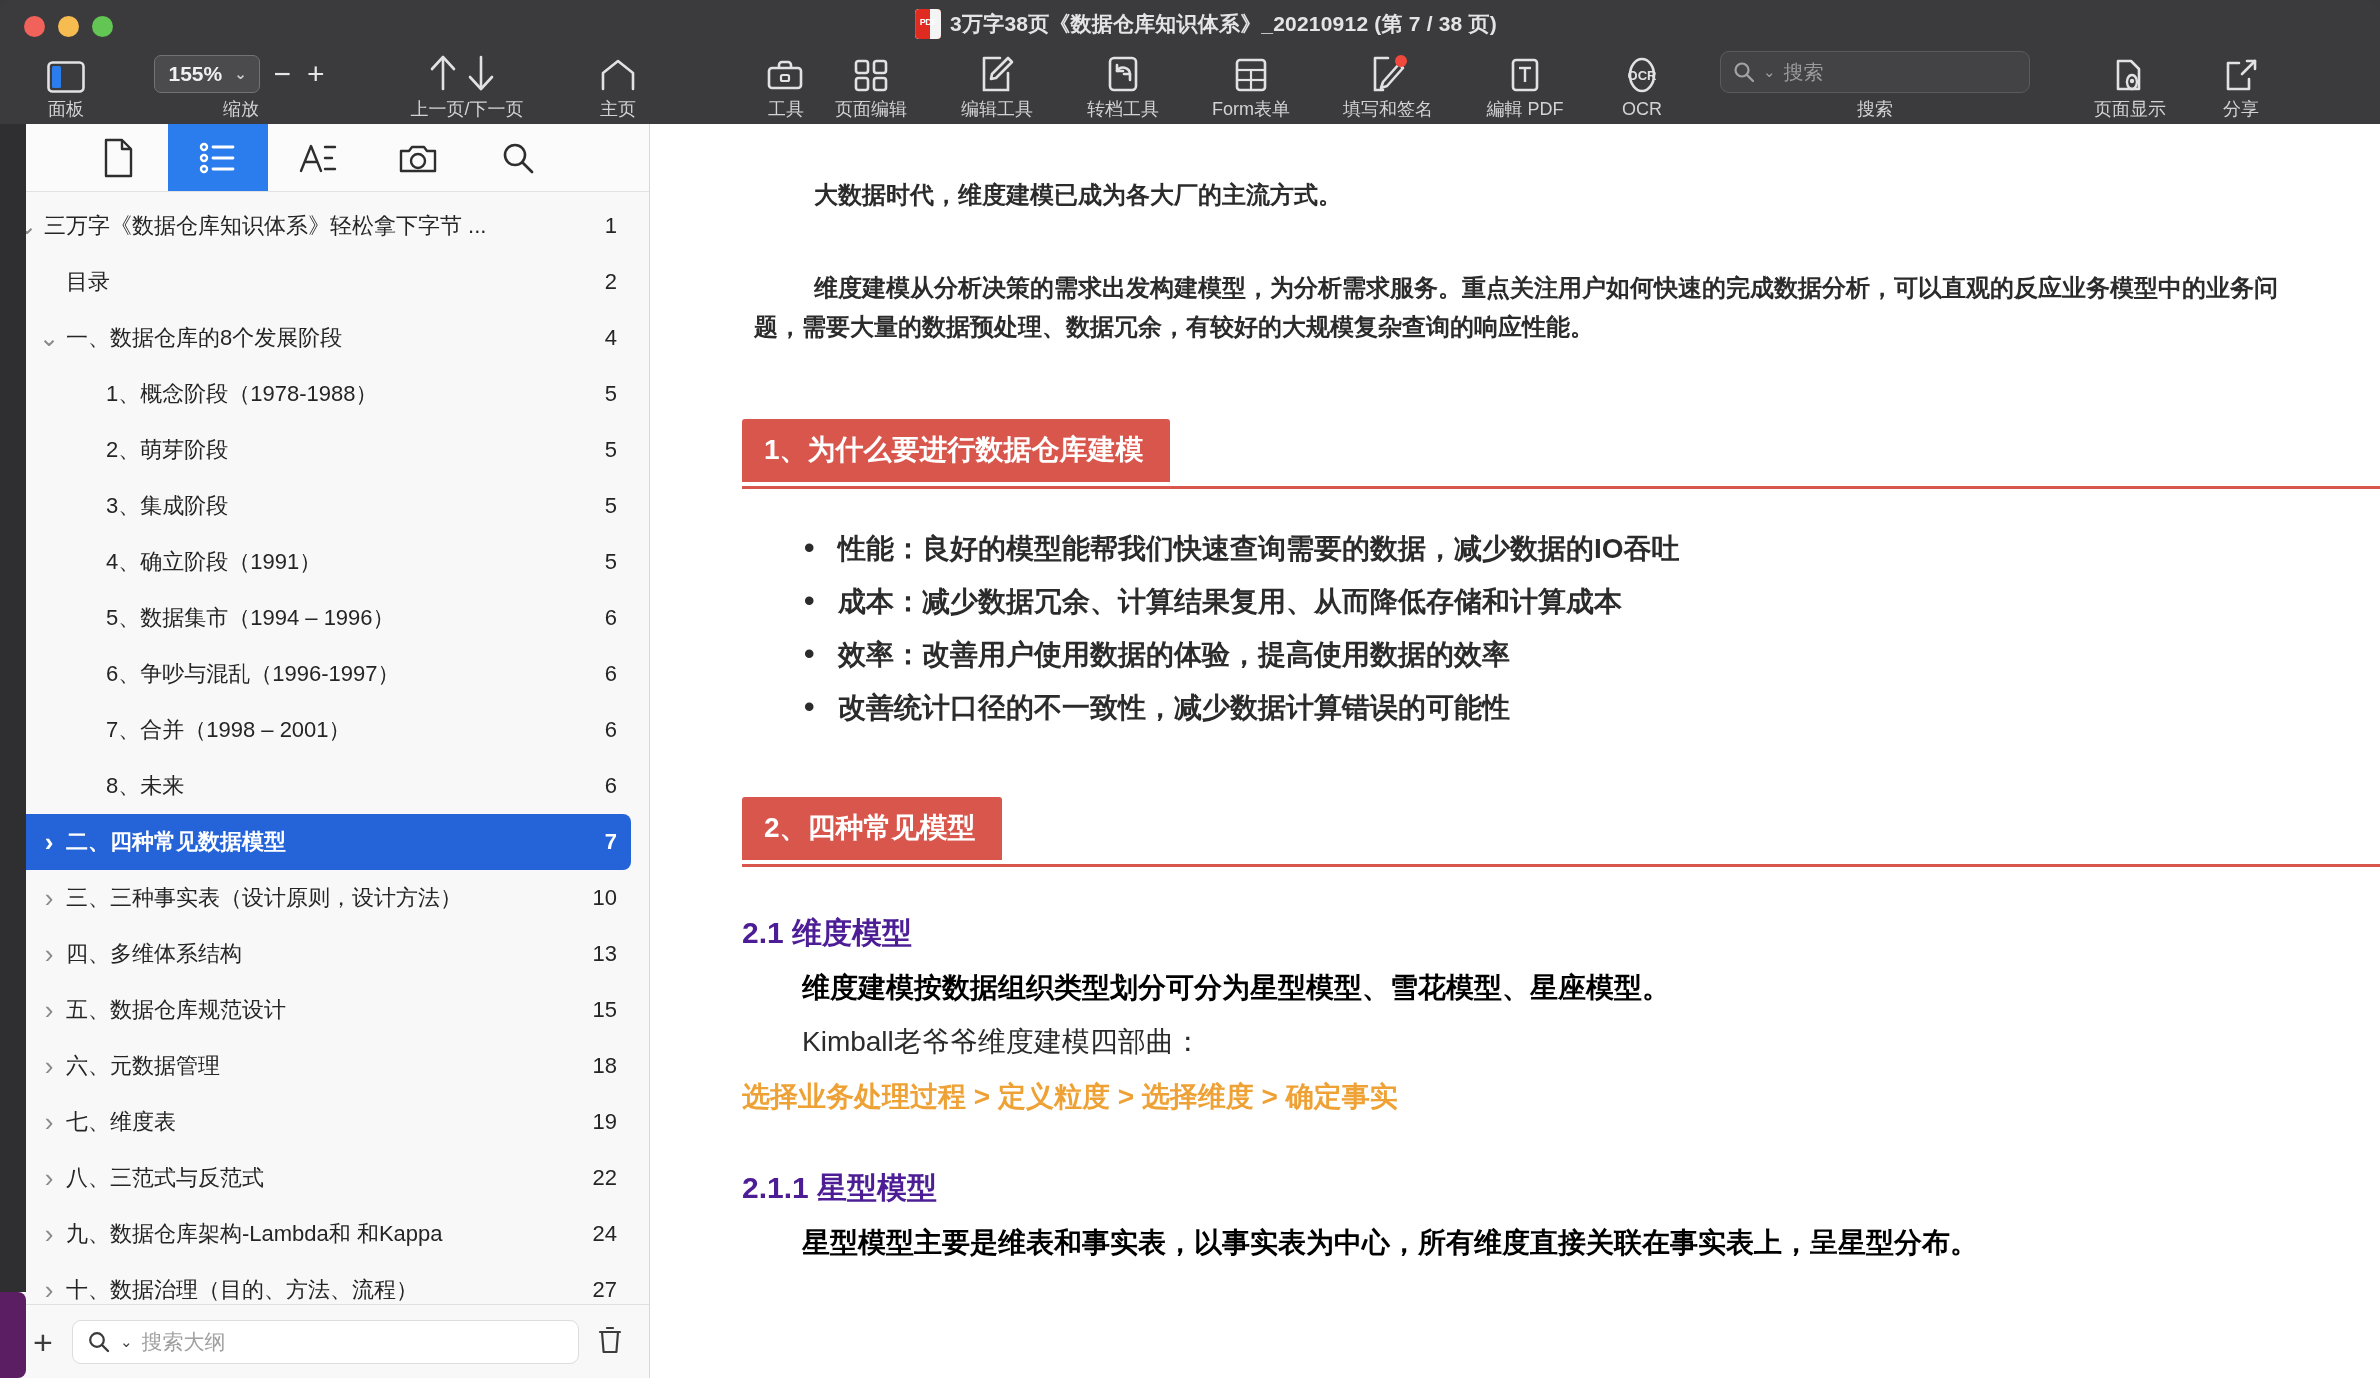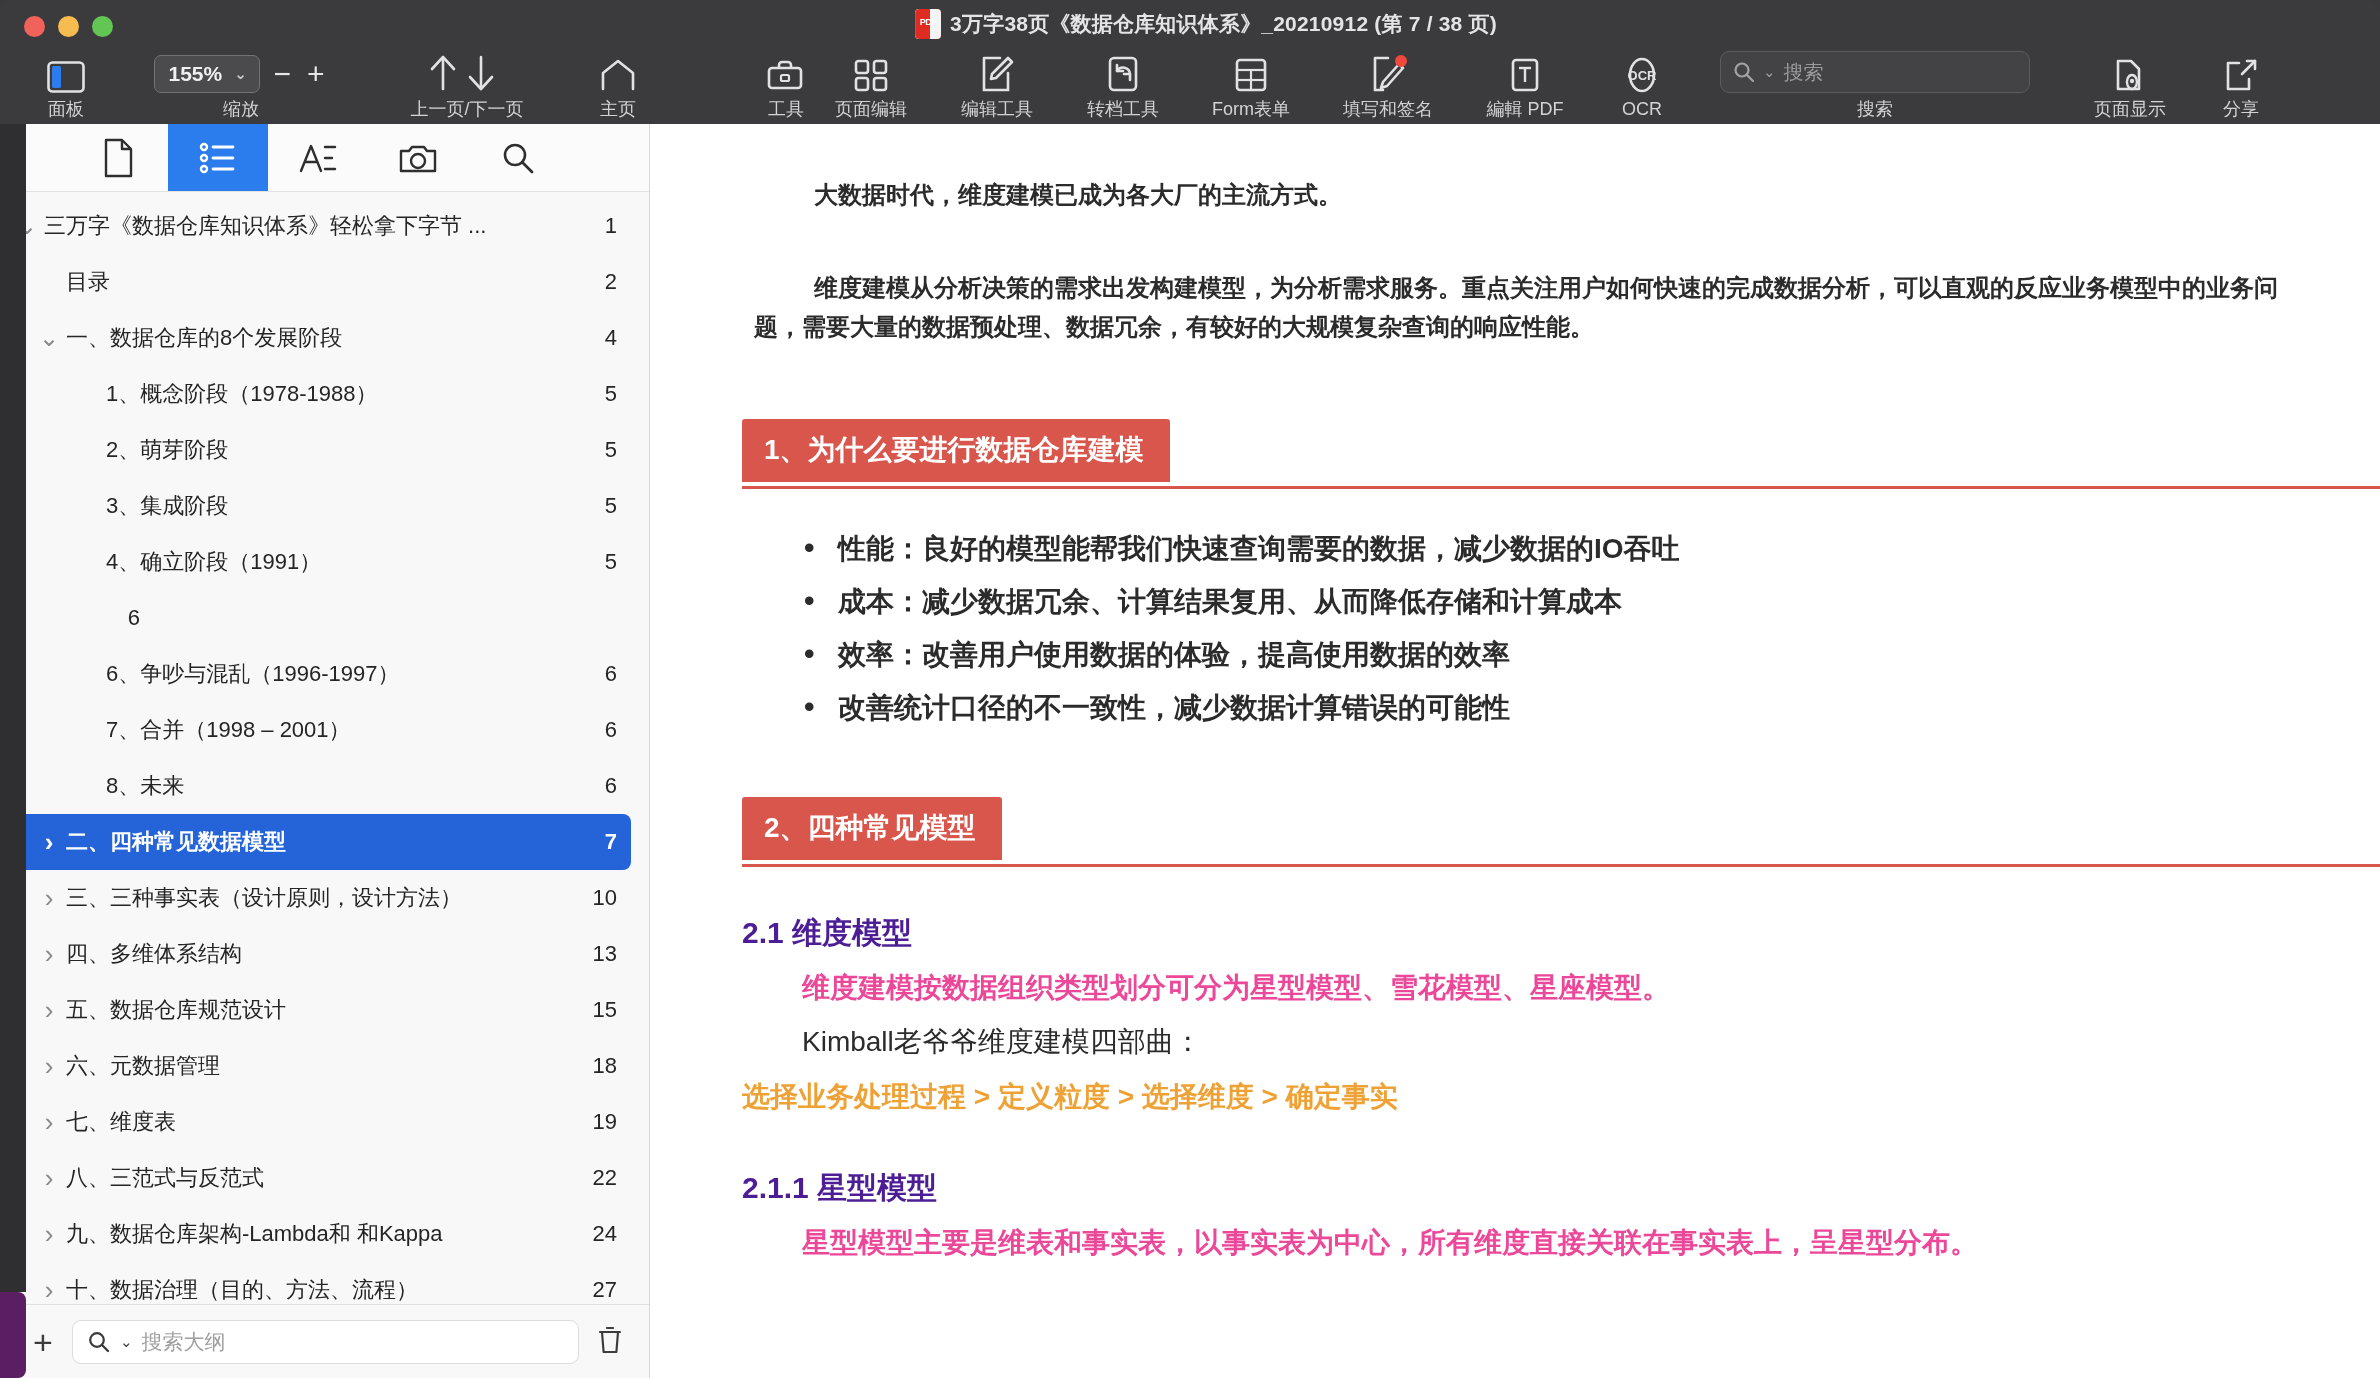--- a/index.html
+++ b/index.html
@@ -235,21 +235,21 @@
   ul.bul li {
     font-size: 28px; color: #2b2b2b; font-weight: bold;
     line-height: 1.25; margin-bottom: 18px; position: relative;
   }
   ul.bul li::before {
     content: "•"; position: absolute; left: -34px; top: -2px;
     font-size: 30px; color: #2b2b2b;
   }
 
   .h3 { font-size: 30px; font-weight: bold; color: #4c1d95; margin-top: 46px; }
-  .sub { font-size: 28px; font-weight: bold; color: #ec4899; padding-left: 60px; margin-top: 14px; line-height: 1.45; }
+  .sub { font-size: 28px; font-weight: bold; color: #000000; padding-left: 60px; margin-top: 14px; line-height: 1.45; }
   .sub.plain { font-weight: normal; color: #2b2b2b; }
   .orange {
     font-size: 28px; font-weight: bold; color: #eea236;
     margin-top: 14px; line-height: 1.4;
   }
   .h3.tight { margin-top: 52px; }
 </style>
 </head>
 <body>
 
@@ -529,20 +529,21 @@
             <span class="olabel">3、集成阶段</span>
             <span class="opage">5</span>
           </div>
           <div class="orow lvl2">
             <span class="tw"></span>
             <span class="olabel">4、确立阶段（1991）</span>
             <span class="opage">5</span>
           </div>
           <div class="orow lvl2">
             <span class="tw"></span>
+            <span class="olabel">5、数据集市（1994 – 1996）</span>
             <span class="opage">6</span>
           </div>
           <div class="orow lvl2">
             <span class="tw"></span>
             <span class="olabel">6、争吵与混乱（1996-1997）</span>
             <span class="opage">6</span>
           </div>
           <div class="orow lvl2">
             <span class="tw"></span>
             <span class="olabel">7、合并（1998 – 2001）</span>

